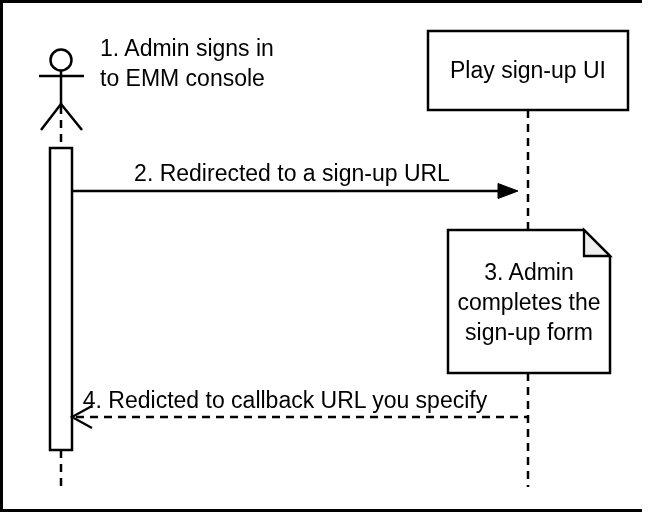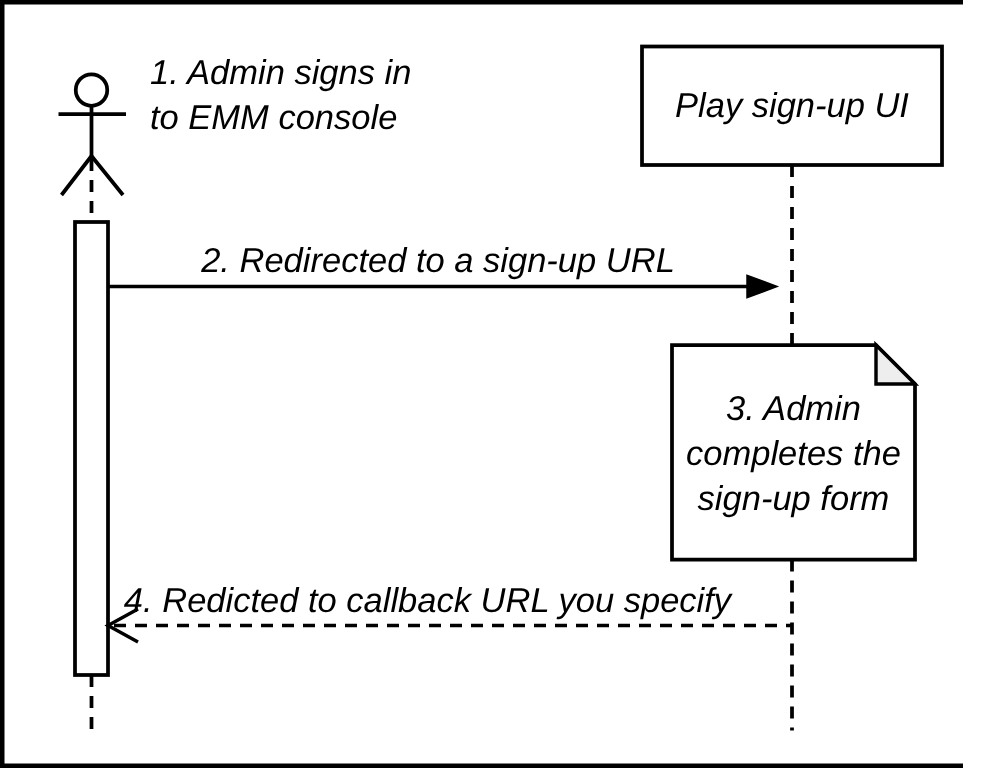--- a/index.html
+++ b/index.html
@@ -6,21 +6,20 @@
     margin: 0;
     padding: 0;
     background: #ffffff;
   }
   #stage {
     position: relative;
     width: 642px;
     height: 512px;
     background: #ec4899;
     overflow: hidden;
-    font-style: italic;
   }
   svg {
     position: absolute;
     left: 0;
     top: 0;
     display: block;
   }
   .shape {
     fill: #ffffff;
     stroke: #000000;

